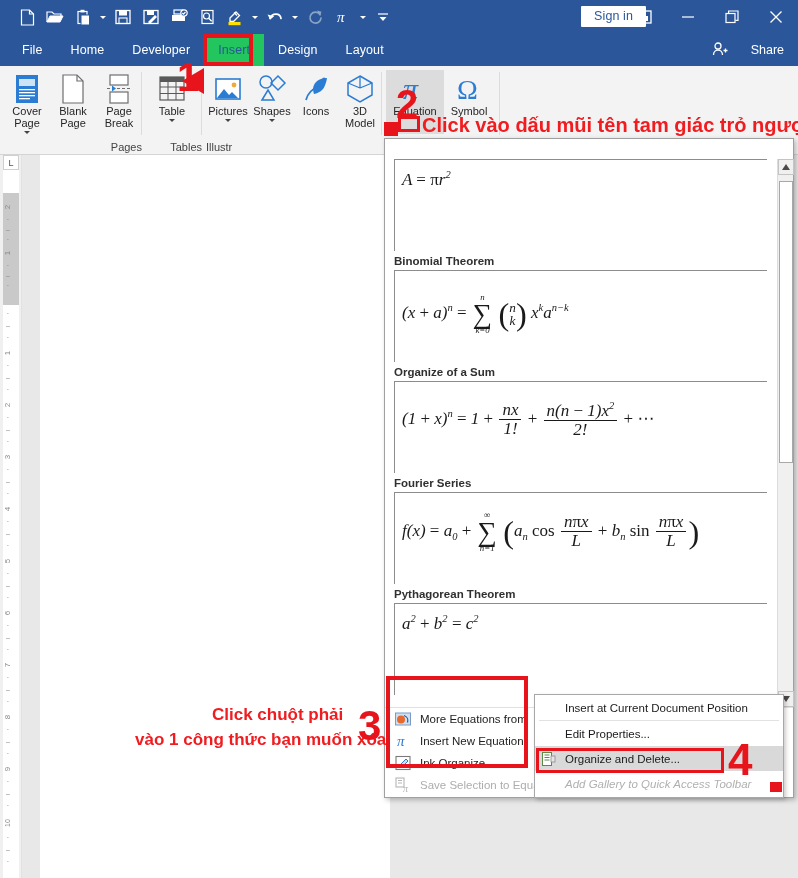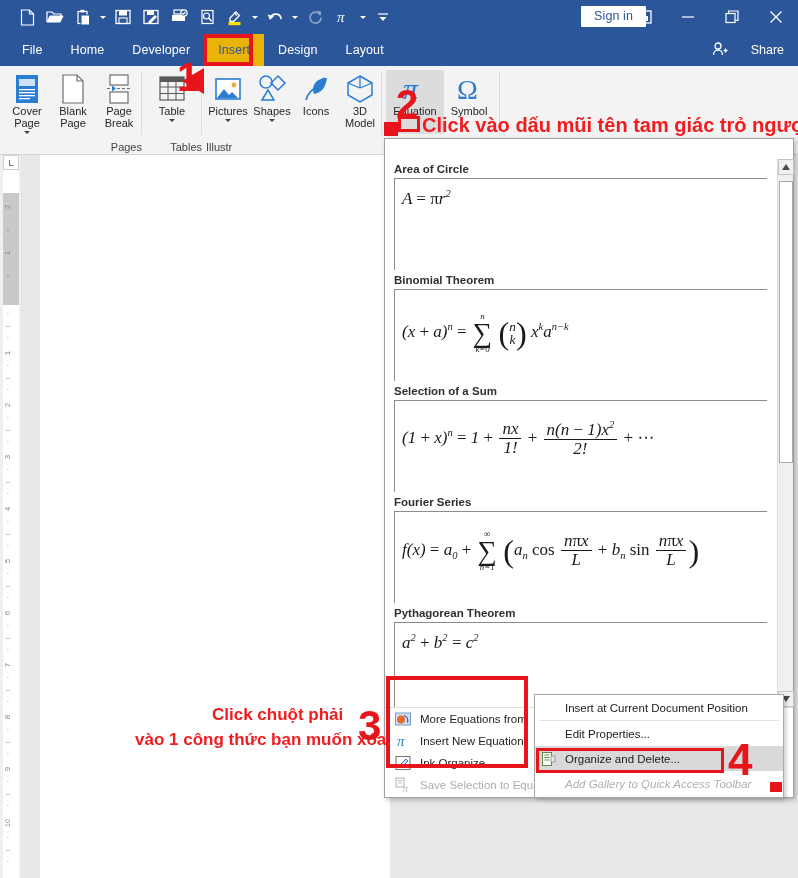--- a/index.html
+++ b/index.html
@@ -38,21 +38,21 @@
   
   .tabstrip {
     position:absolute; left:0; top:34px; width:798px; height:32px;
     background:#2b579a;
   }
   .tabs { position:absolute; left:8px; top:0; height:32px; display:flex; align-items:stretch; }
   .tab {
     padding:0 14px; display:flex; align-items:center; color:#ffffff;
     font-size:12.5px; letter-spacing:.1px; white-space:nowrap;
   }
-  .tab.active { background:#eab308; color:#2b579a; }
+  .tab.active { background:#22c55e; color:#2b579a; }
   .share {
     position:absolute; right:14px; top:0; height:32px; display:flex; align-items:center;
     color:#fff; font-size:12.5px; gap:23px;
   }
 
   
   .ribbon {
     position:absolute; left:0; top:66px; width:798px; height:89px;
     background:#f3f3f3; border-bottom:1px solid #d4d4d4;
   }
@@ -518,35 +518,34 @@
 
 <div class="canvas">
   <div class="page"></div>
 </div>
 
 <div class="gallery">
 
   <div class="gal-body">
 
     <div class="eq-entry">
-      <div class="eq-title">Area of Circle</div>
       <div class="eq-box">
         <div class="eq">A <span class="up">=</span> <span class="up">π</span>r<sup class="s">2</sup></div>
       </div>
     </div>
 
     <div class="eq-entry">
       <div class="eq-title">Binomial Theorem</div>
       <div class="eq-box">
         <div class="eq" style="top:22px">(x <span class="up">+</span> a)<sup class="s">n</sup> <span class="up">=</span> <span class="bigop"><span class="lim">n</span><span class="sym">∑</span><span class="lim">k=0</span></span> <span class="paren">(</span><span class="binom"><span>n</span><span>k</span></span><span class="paren">)</span> x<sup class="s">k</sup>a<sup class="s">n−k</sup></div>
       </div>
     </div>
 
     <div class="eq-entry">
-      <div class="eq-title">Selection of a Sum</div>
+      <div class="eq-title">Organize of a Sum</div>
       <div class="eq-box">
         <div class="eq" style="top:18px">(1 <span class="up">+</span> x)<sup class="s">n</sup> <span class="up">=</span> 1 <span class="up">+</span> <span class="frac"><span class="n">nx</span><span class="d">1!</span></span> <span class="up">+</span> <span class="frac"><span class="n">n(n <span class="up">−</span> 1)x<sup class="s">2</sup></span><span class="d">2!</span></span> <span class="up">+ ⋯</span></div>
       </div>
     </div>
 
     <div class="eq-entry">
       <div class="eq-title">Fourier Series</div>
       <div class="eq-box">
         <div class="eq" style="top:18px">f(x) <span class="up">=</span> a<sub class="s">0</sub> <span class="up">+</span> <span class="bigop"><span class="lim up">∞</span><span class="sym">∑</span><span class="lim">n=1</span></span> <span class="paren">(</span>a<sub class="s">n</sub> <span class="up">cos</span> <span class="frac"><span class="n">n<span class="up">π</span>x</span><span class="d">L</span></span> <span class="up">+</span> b<sub class="s">n</sub> <span class="up">sin</span> <span class="frac"><span class="n">n<span class="up">π</span>x</span><span class="d">L</span></span><span class="paren">)</span></div>
       </div>

